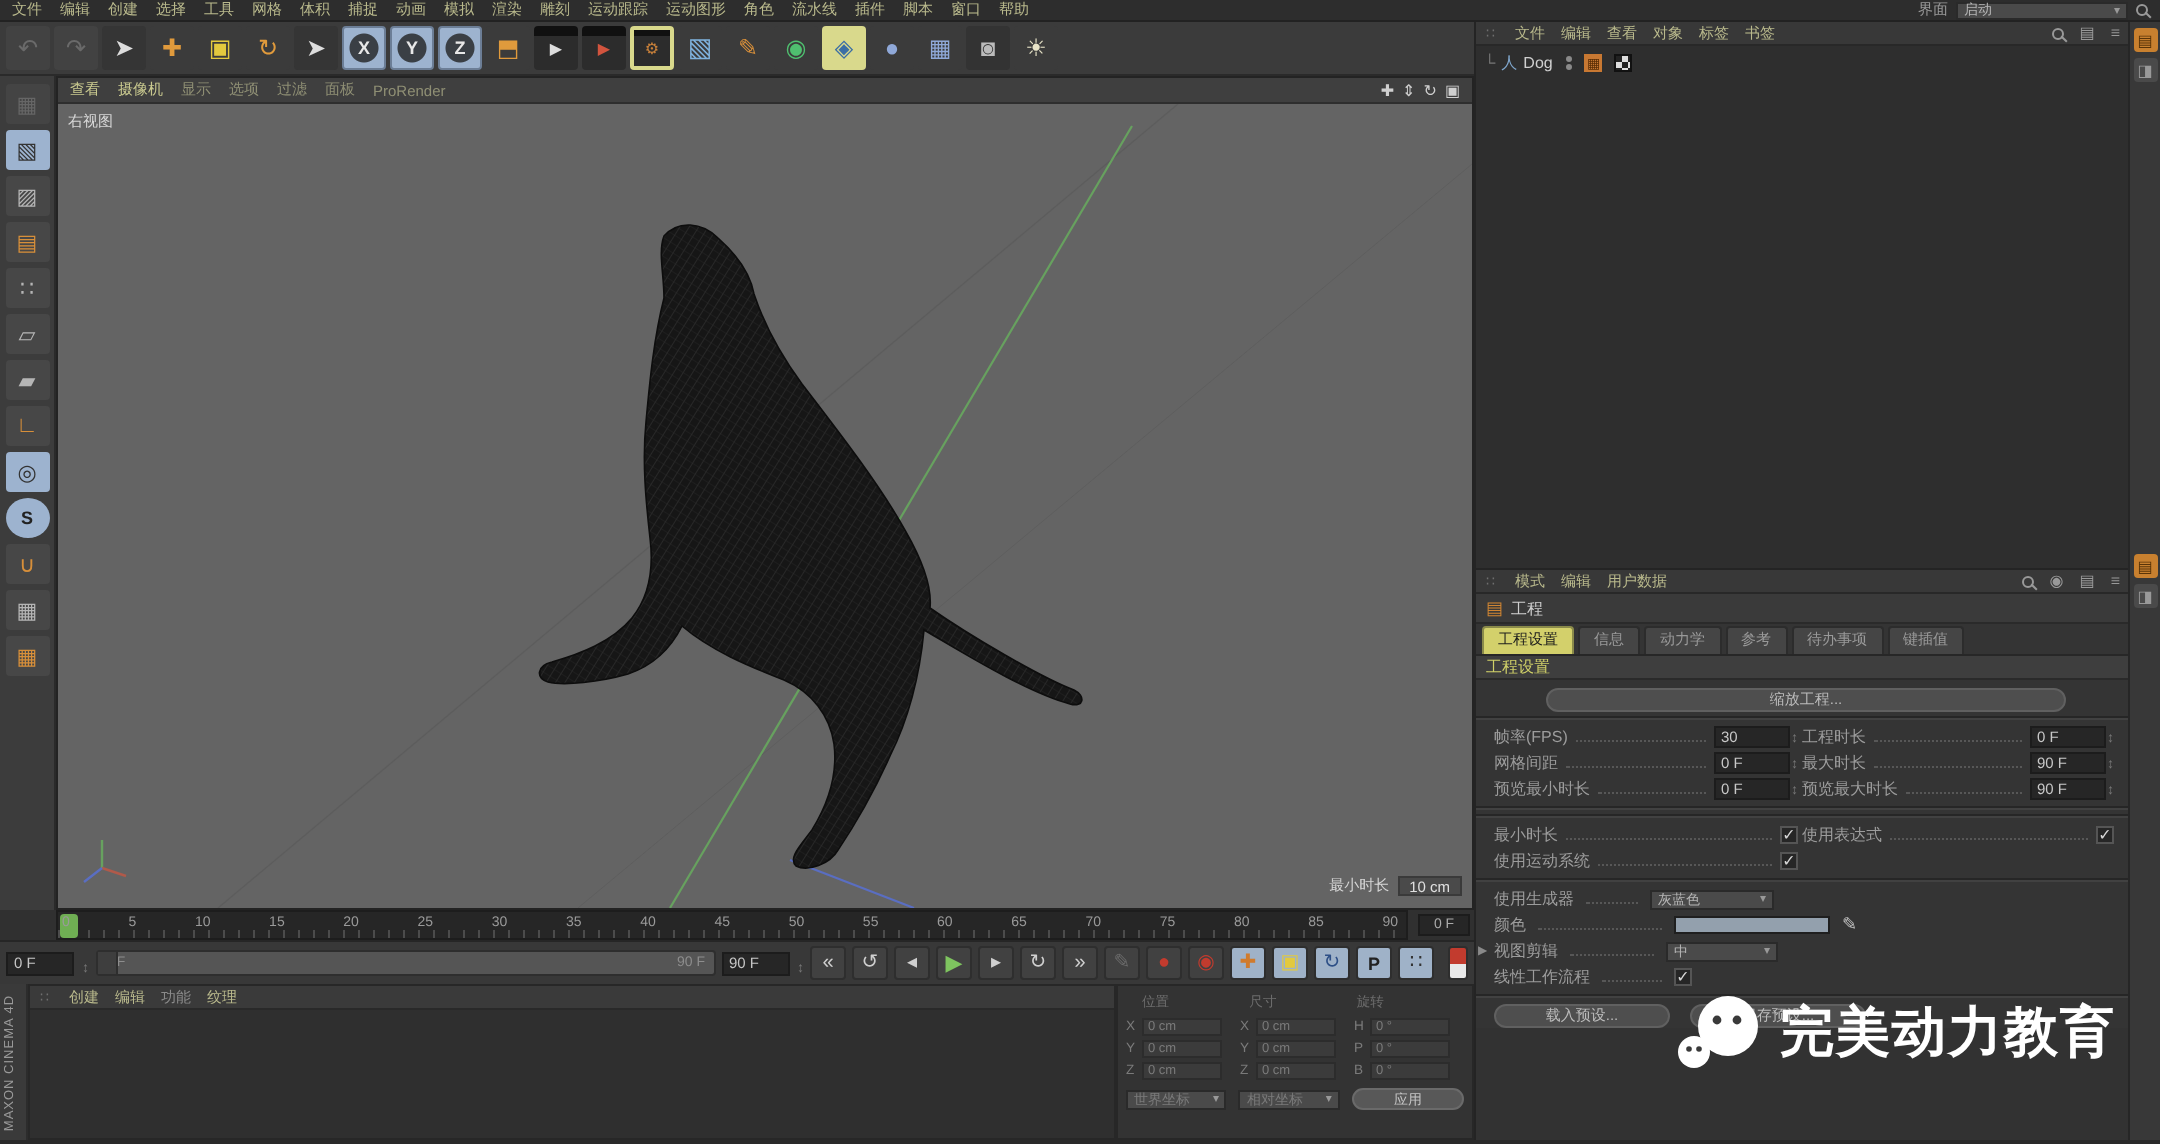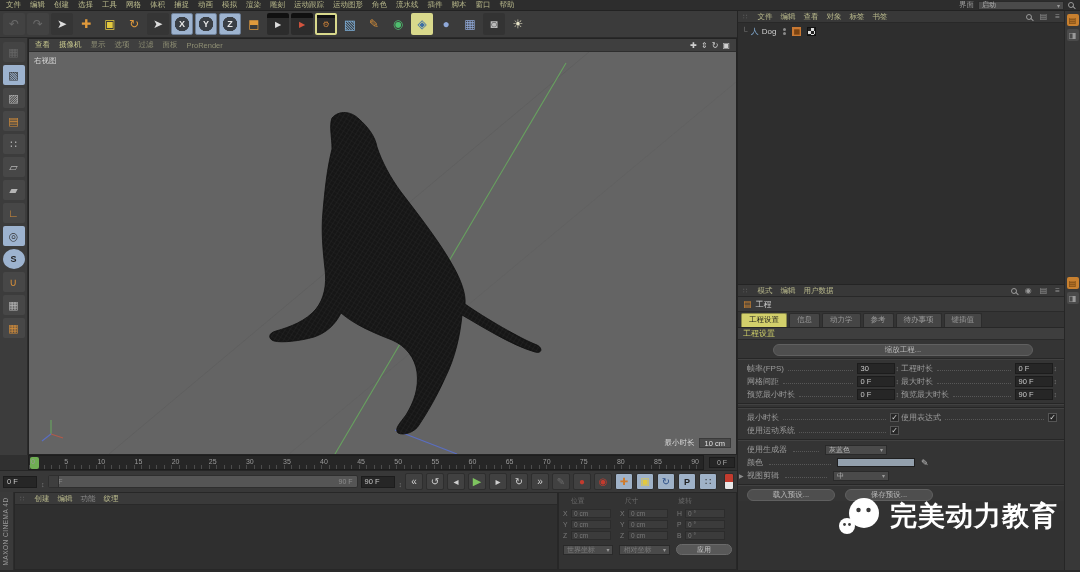--- a/index.html
+++ b/index.html
@@ -525,20 +525,26 @@
         <span class="dropper" data-name="eyedropper-icon">✎</span>
         <span style="flex:1"></span>
       </div>
       <div class="arow" style="position:relative">
         <span class="exp" data-name="expander-icon">▶</span>
         <span class="lbl" data-name="view-clipping-label">视图剪辑</span>
         <span class="dots" style="max-width:42px"></span>
         <span class="dd" style="width:56px" data-name="view-clipping-select">中</span>
         <span style="flex:1"></span>
       </div>
+      <div class="arow">
+        <span class="lbl" data-name="linear-workflow-label">线性工作流程</span>
+        <span class="dots" style="max-width:30px"></span>
+        <span class="chk on" data-name="linear-workflow-checkbox"></span>
+        <span style="flex:1"></span>
+      </div>
       <div class="sep"></div>
 
       <div class="arow" style="gap:10px; margin-top:2px">
         <span class="pill" style="width:88px" data-name="load-preset-button">载入预设...</span>
         <span class="pill" style="width:88px" data-name="save-preset-button">保存预设...</span>
       </div>
     </div>
   </div>
 
   <div class="rstrip" data-name="layout-tab-strip">

